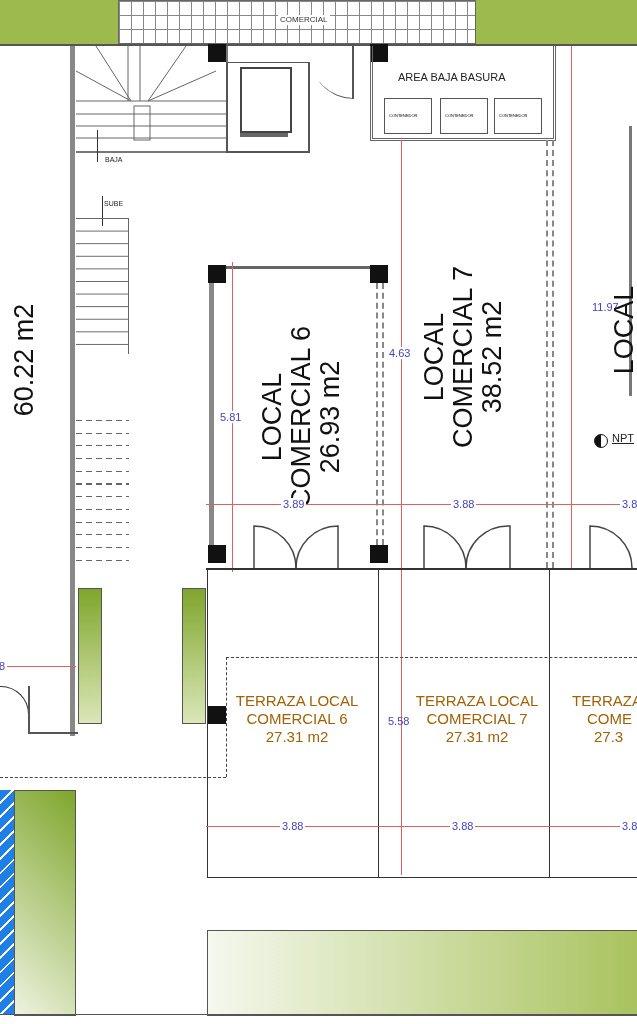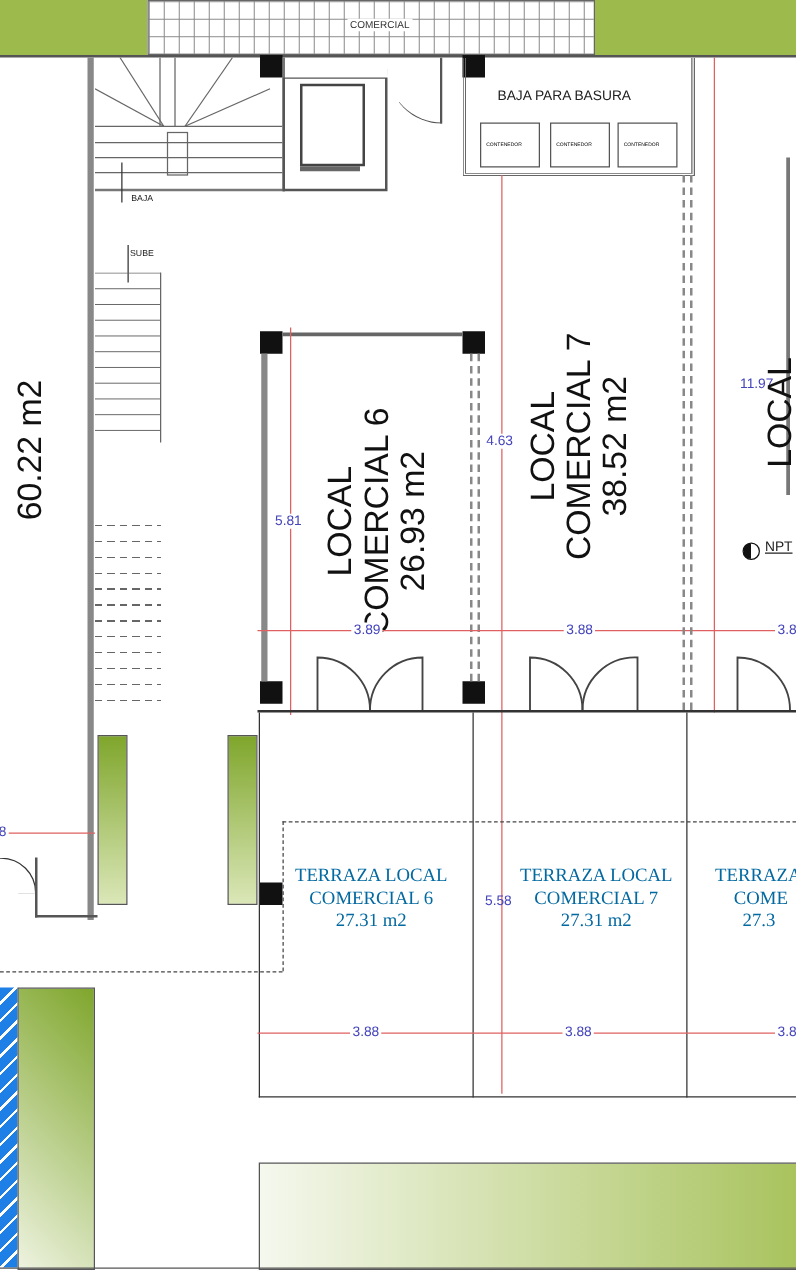--- a/index.html
+++ b/index.html
@@ -4,21 +4,21 @@
 <style>
   html,body{margin:0;padding:0;background:#fff;}
   body{width:637px;height:1024px;position:relative;overflow:hidden;font-family:"Liberation Sans",sans-serif;}
   .abs{position:absolute;}
   .green{background:#9cbb4c;}
   .wall{position:absolute;background:#555;}
   .col{position:absolute;background:#111;width:18px;height:18px;}
   .dim{position:absolute;background:#e06060;}
   .dimtxt{position:absolute;color:#4444bb;font-size:11px;background:#fff;padding:0 2px;line-height:12px;}
   .vlabel{position:absolute;transform:rotate(-90deg);transform-origin:center center;text-align:center;color:#111;font-size:27px;line-height:29px;white-space:nowrap;}
-  .tlabel{position:absolute;text-align:center;color:#0369a1;font-size:15px;line-height:18px;white-space:nowrap;font-family:Liberation Serif, serif;}
+  .tlabel{position:absolute;text-align:center;color:#a16207;font-size:15px;line-height:18px;white-space:nowrap;}
   .dash{position:absolute;border:0 dashed #444;}
   .grass{position:absolute;border:1px solid #555;}
   .grid{position:absolute;left:118px;top:0;width:356px;height:42px;background:#fff;border:1px solid #666;
         background-image:linear-gradient(#888 1px,transparent 1px),linear-gradient(90deg,#888 1px,transparent 1px);
         background-size:12px 14px;}
   .small{font-size:7px;color:#222;}
 </style>
 </head>
 <body>
 
@@ -68,21 +68,21 @@
 <div class="col" style="left:208px;top:44px;"></div>
 <div class="abs" style="left:226px;top:62px;width:80px;height:88px;border:2px solid #555;border-top:1px solid #555;">
   <div class="abs" style="left:12px;top:4px;width:48px;height:62px;border:2px solid #444;"></div>
   <div class="abs" style="left:12px;top:70px;width:48px;height:4px;background:#666;"></div>
 </div>
 
 <div class="abs" style="left:310px;top:46px;width:42px;height:52px;border-right:2px solid #555;border-bottom:1px solid #555;border-bottom-left-radius:44px;"></div>
 
 <div class="col" style="left:370px;top:44px;"></div>
 <div class="abs" style="left:370px;top:46px;width:180px;height:92px;border-left:3px double #666;border-right:3px double #666;border-bottom:3px double #666;"></div>
-<div class="abs" style="left:398px;top:71px;font-size:11px;color:#222;">BAJA PARA BASURA</div>
+<div class="abs" style="left:398px;top:71px;font-size:11px;color:#222;">AREA BAJA BASURA</div>
 <div class="abs" style="left:384px;top:98px;width:46px;height:34px;border:1px solid #555;">
     <span class="abs" style="font-size:4px;left:4px;top:14px;">CONTENEDOR</span>
   </div>
 <div class="abs" style="left:440px;top:98px;width:46px;height:34px;border:1px solid #555;">
     <span class="abs" style="font-size:4px;left:4px;top:14px;">CONTENEDOR</span>
   </div>
 <div class="abs" style="left:494px;top:98px;width:46px;height:34px;border:1px solid #555;">
     <span class="abs" style="font-size:4px;left:4px;top:14px;">CONTENEDOR</span>
   </div>
 

